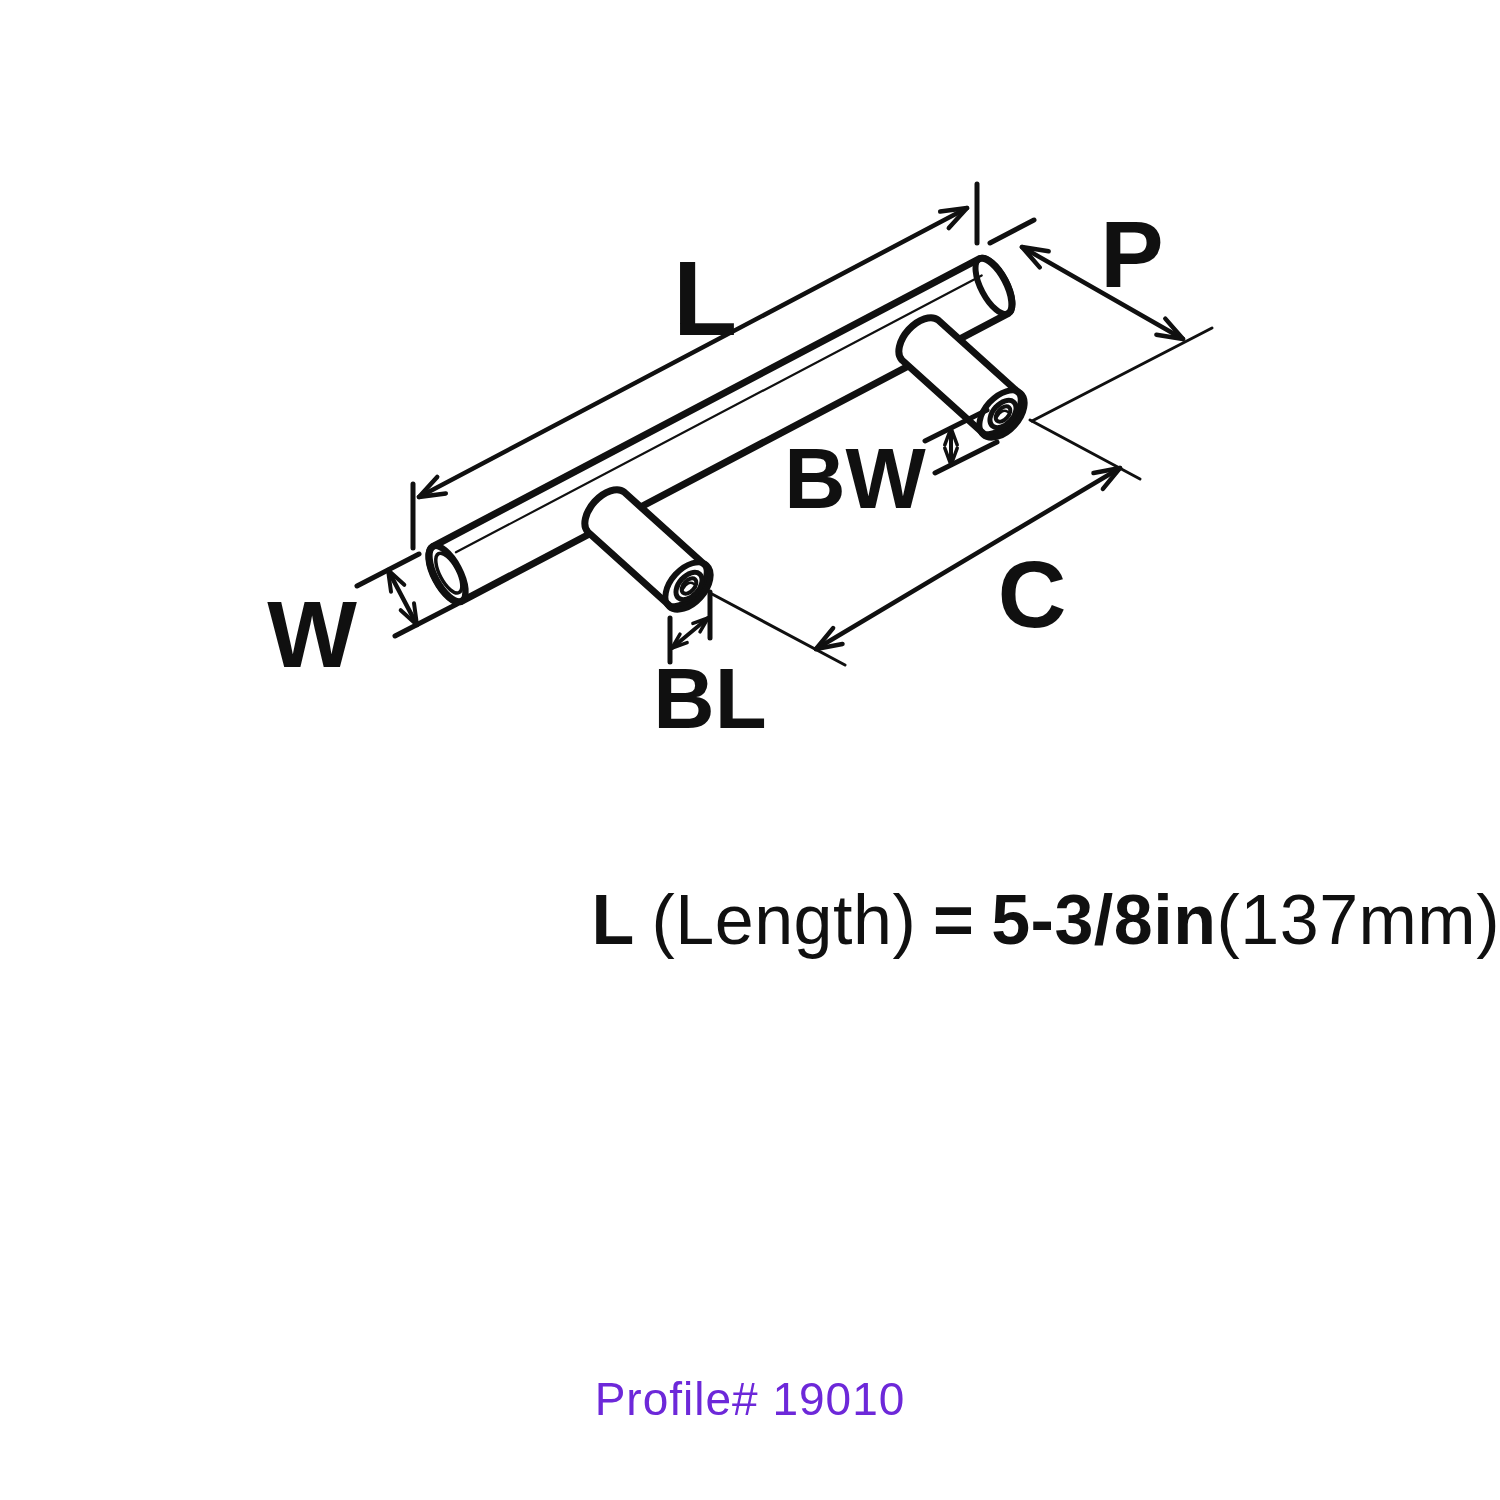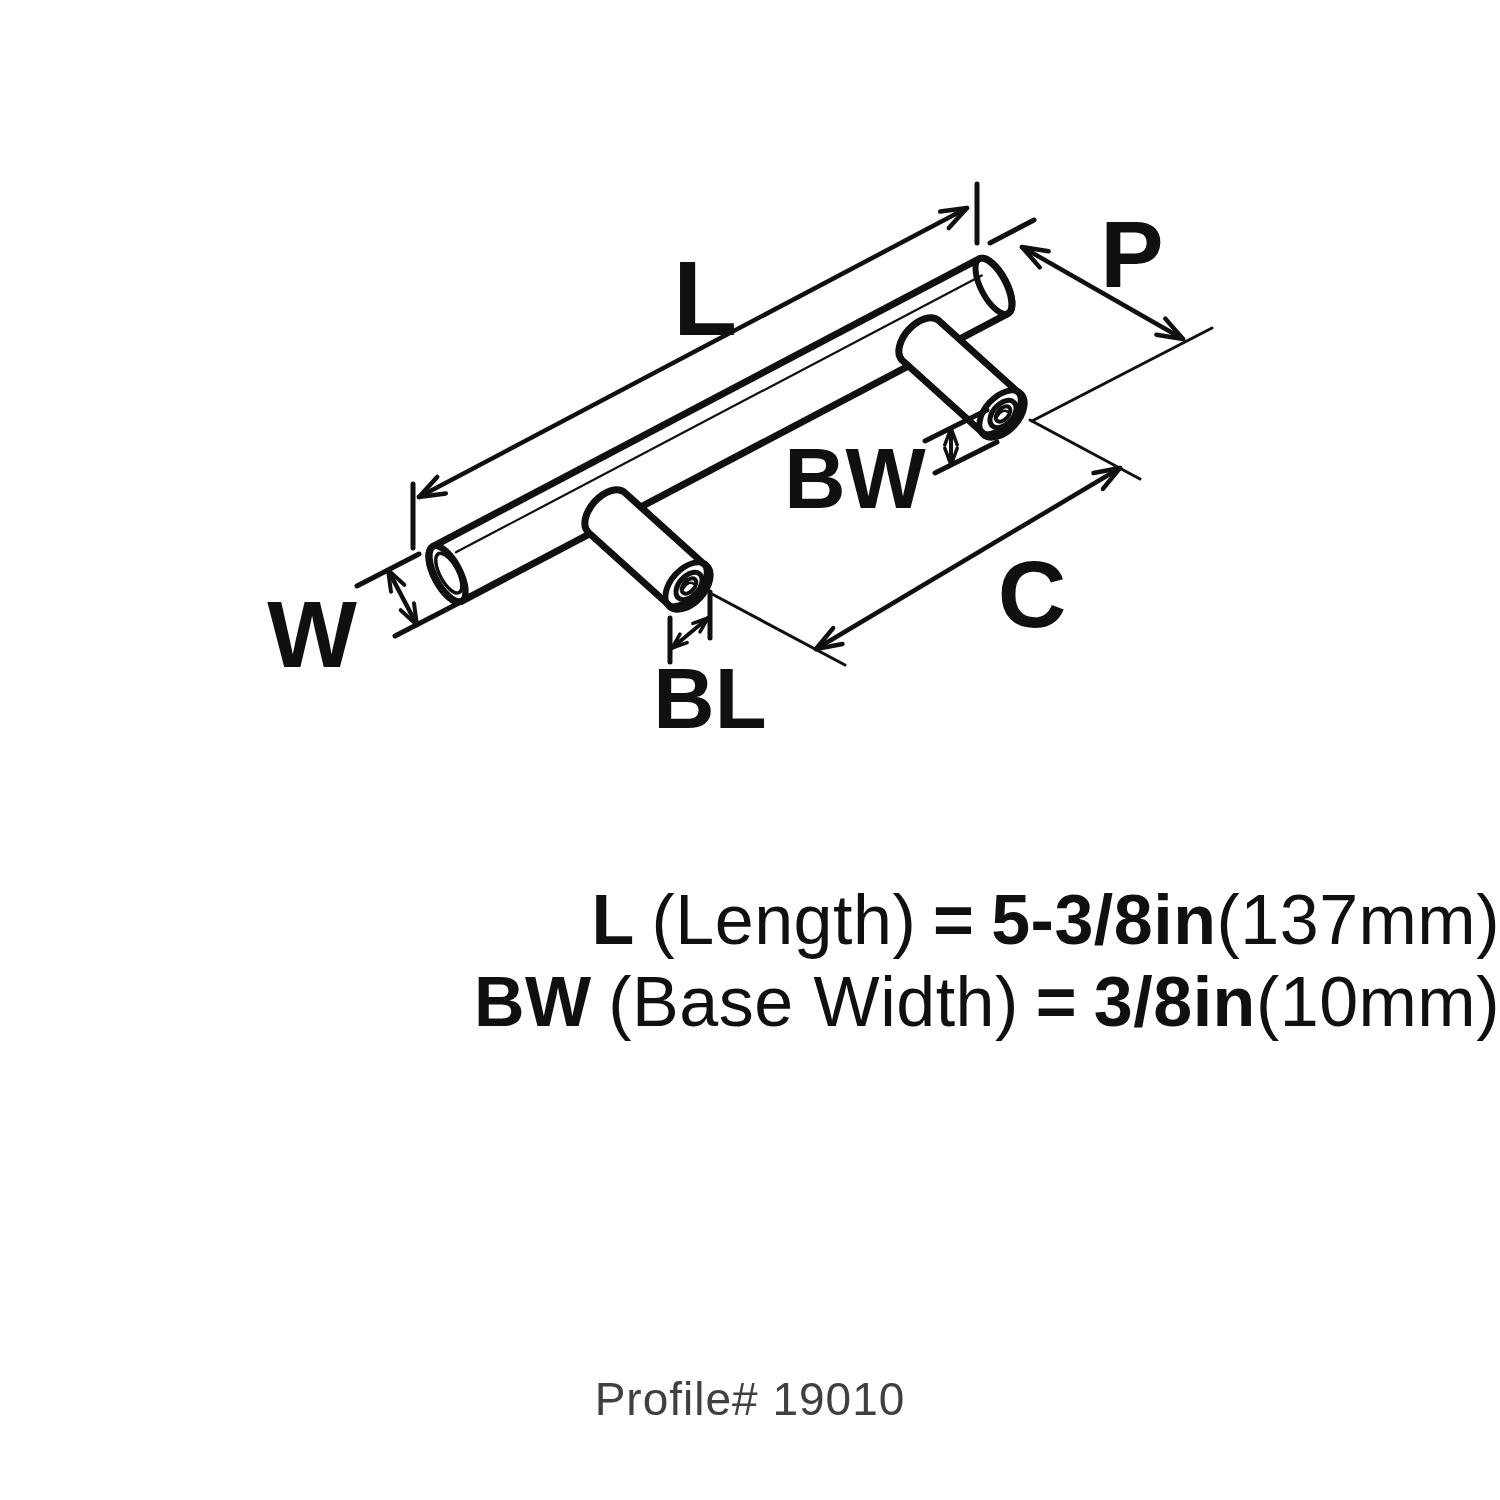--- a/index.html
+++ b/index.html
@@ -45,21 +45,21 @@
   .seg.reg  { font-weight: normal; }
   .gap-l { margin-left: 0.24em; }
   #footer {
     position: absolute;
     top: 1372px;
     left: 0;
     width: 1500px;
     text-align: center;
     font-size: 46px;
     font-weight: normal;
-    color: #404040;
+    color: #6d28d9;
     letter-spacing: 1px;
   }
 </style>
 </head>
 <body>
 
 <svg id="diagram" width="1500" height="840" viewBox="0 0 1500 840">
 
   <g stroke="#101010" fill="none" stroke-linecap="round" stroke-linejoin="round">
 
@@ -141,18 +141,15 @@
   <text class="dim-label" x="855" y="508" font-size="85" text-anchor="middle">BW</text>
   <text class="dim-label" x="1032" y="627" font-size="95" text-anchor="middle">C</text>
   <text class="dim-label" x="312" y="667" font-size="95" text-anchor="middle">W</text>
   <text class="dim-label" x="710" y="728" font-size="85" text-anchor="middle">BL</text>
 </svg>
 
 <div id="specs">
   <div class="spec-row">
     <span class="seg bold">L</span><span class="seg reg gap-l">(Length)</span><span class="seg bold gap-l">=</span><span class="seg bold gap-l">5-3/8in</span><span class="seg reg">(137mm)</span>
   </div>
-  <div class="spec-row">
-    <span class="seg bold">BW</span><span class="seg reg gap-l">(Base Width)</span><span class="seg bold gap-l">=</span><span class="seg bold gap-l">3/8in</span><span class="seg reg">(10mm)</span>
-  </div>
 </div>
 
 <div id="footer">Profile# 19010</div>
 
 </body></html>

